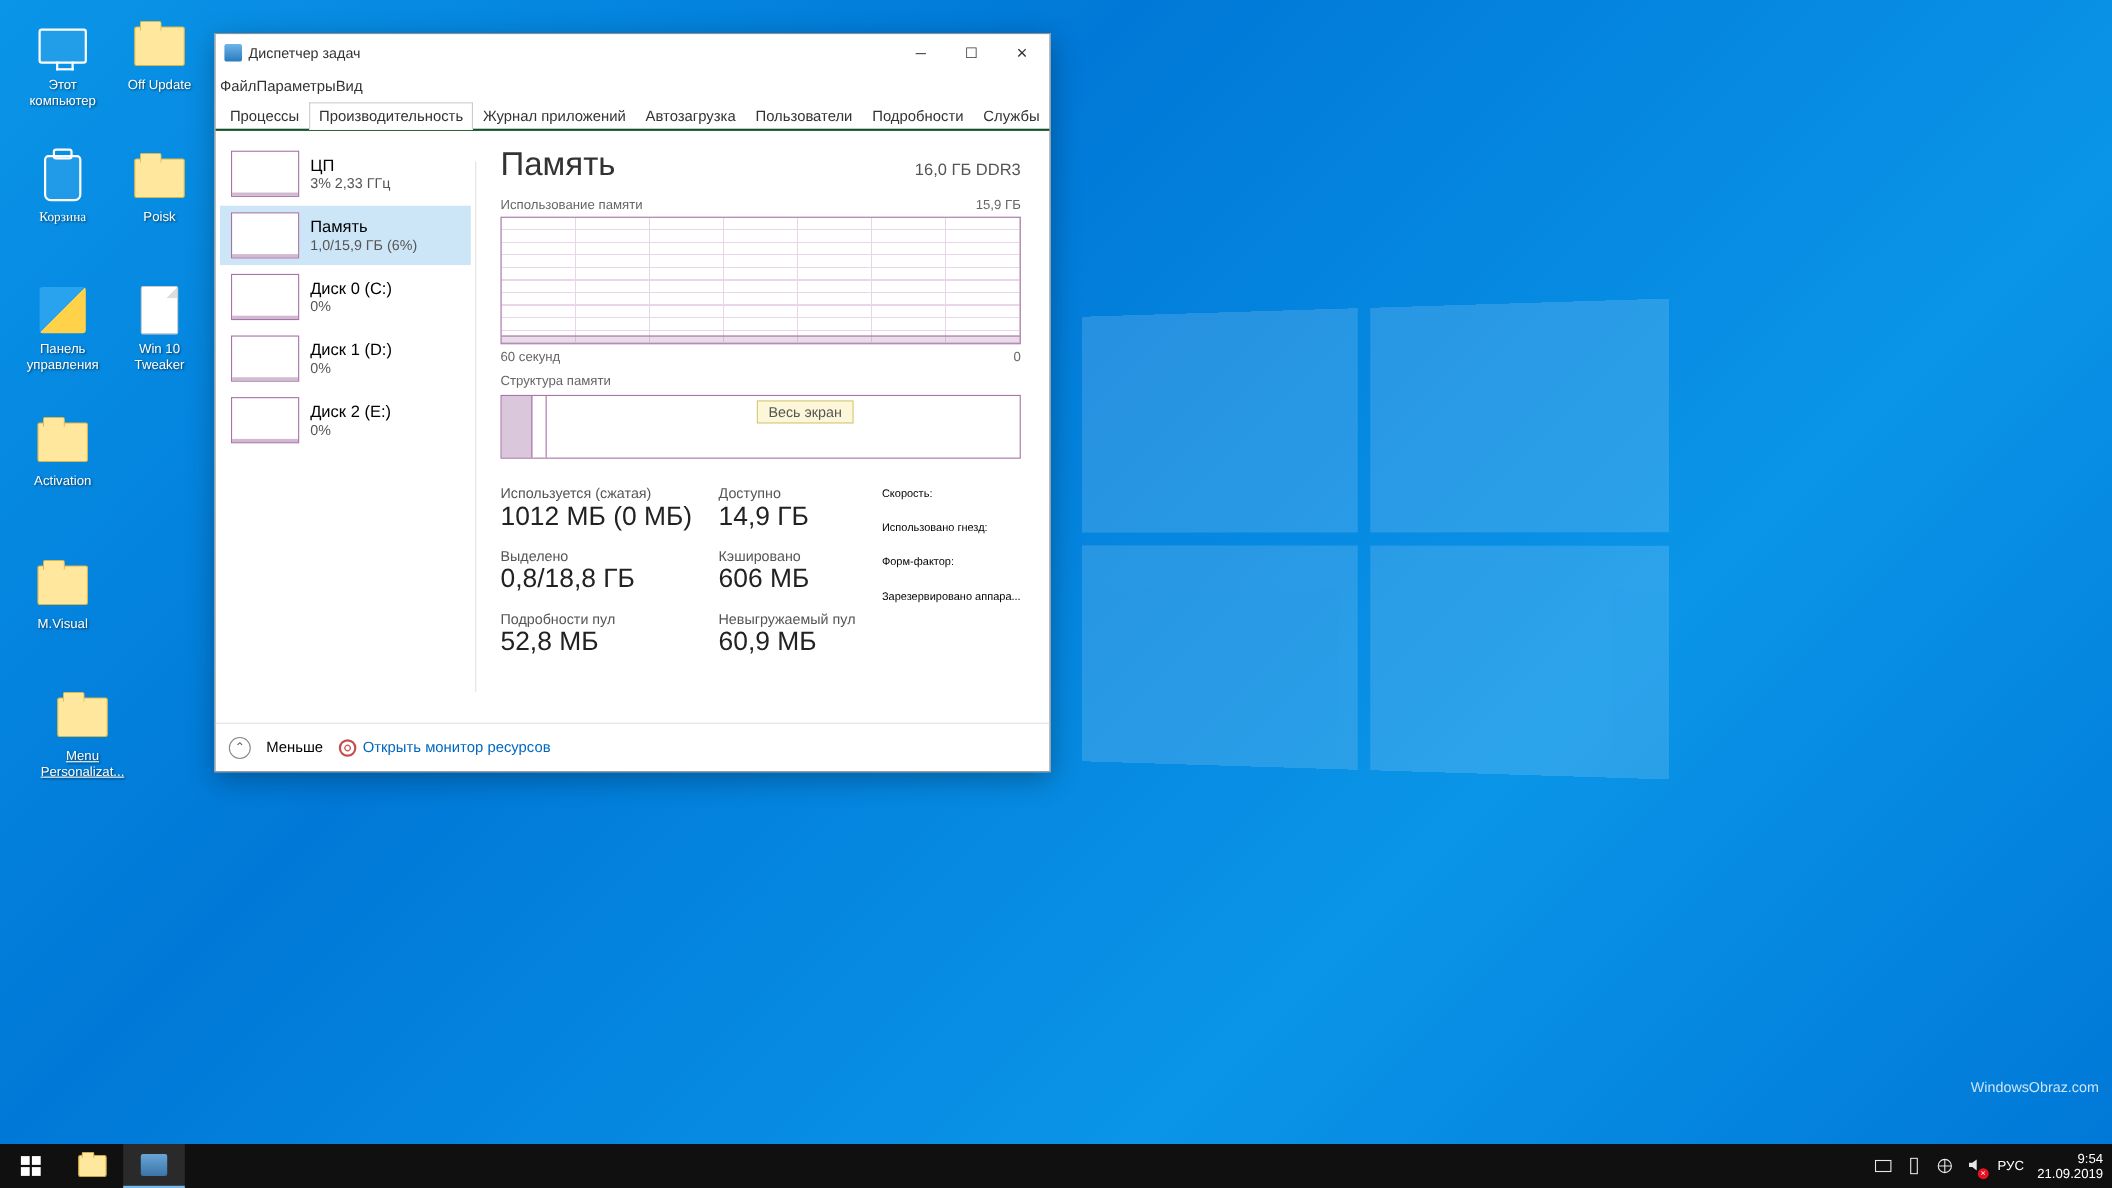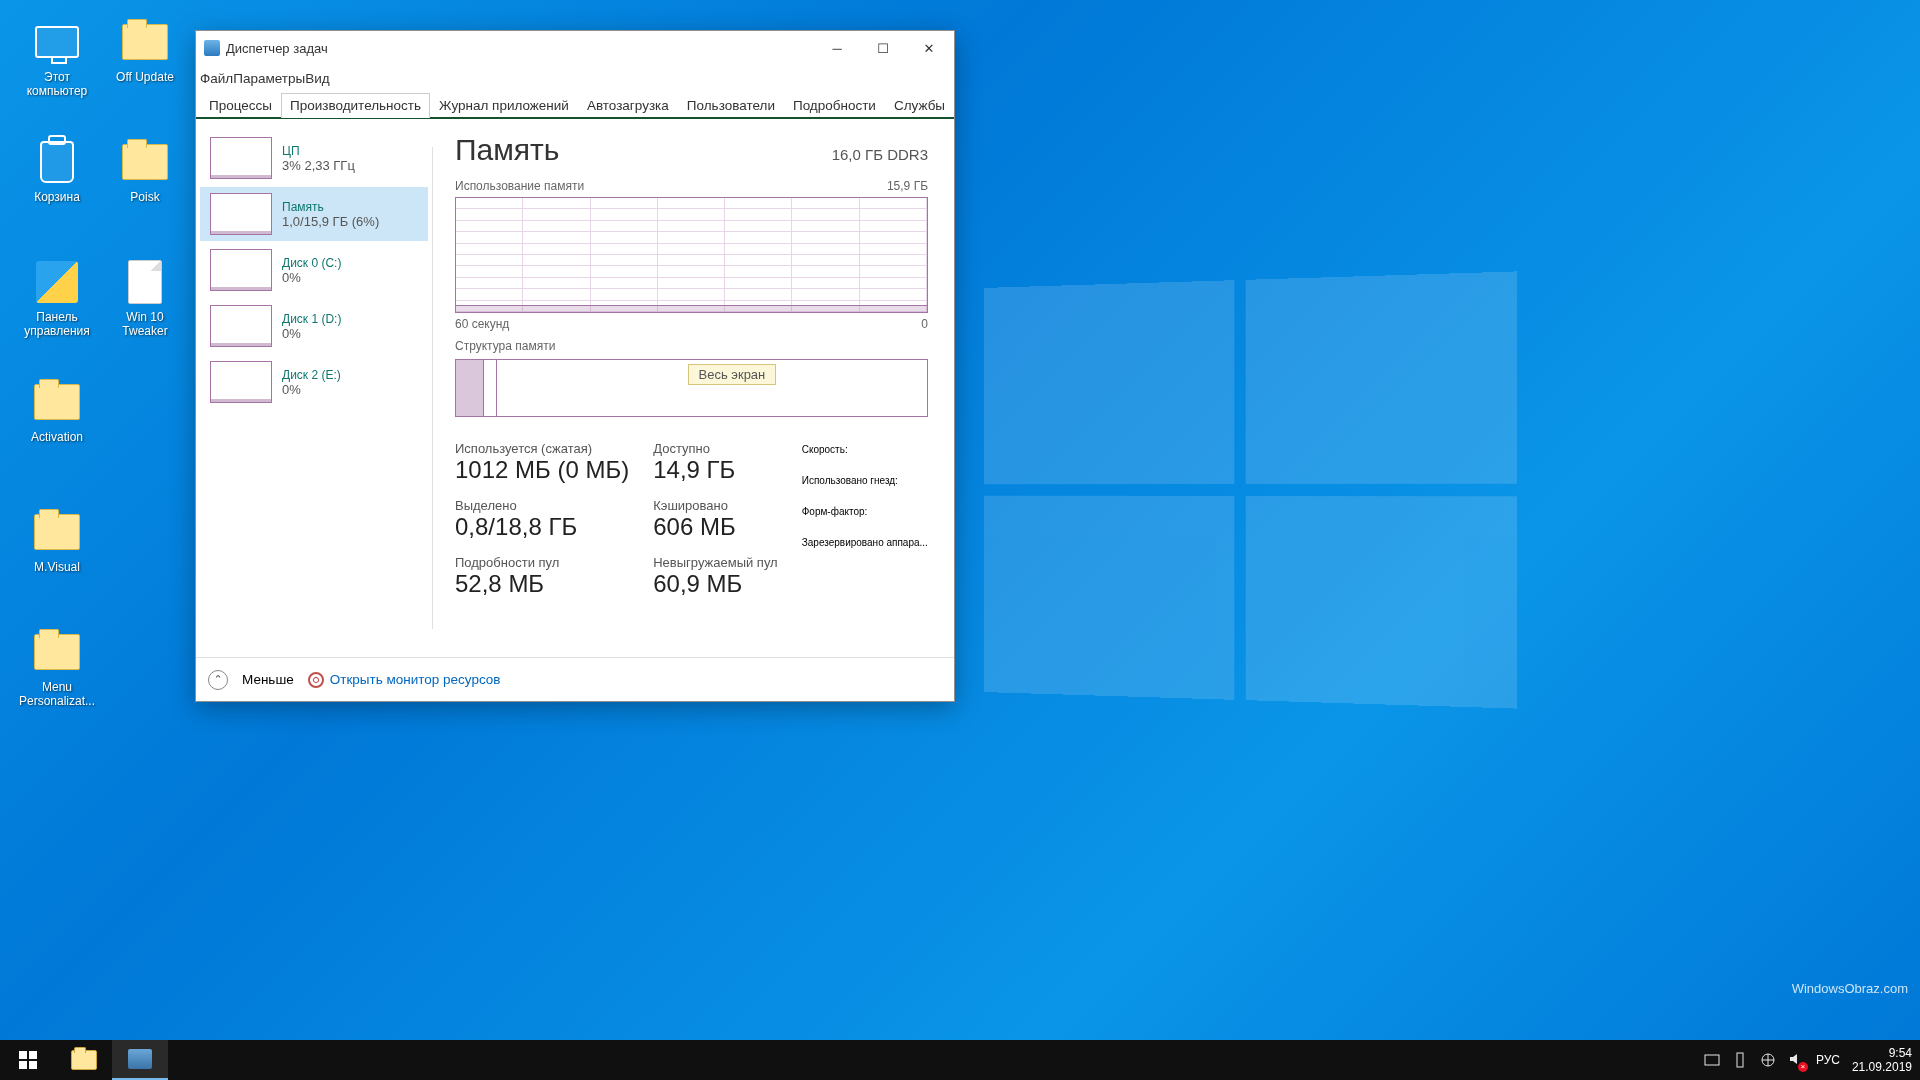--- a/index.html
+++ b/index.html
@@ -45,21 +45,21 @@
   .tabs{display:flex;align-items:flex-end;font-size:13.5px;color:#333;border-bottom:2px solid #14532d;height:28px;padding:0 4px;gap:0;}
   .tab{padding:4px 8px;border:1px solid transparent;border-bottom:none;white-space:nowrap;cursor:default;}
   .tab.active{border:1px solid #ccc;border-bottom:1px solid #fff;background:#fff;position:relative;top:1px;}
   .body{flex:1;display:flex;overflow:hidden;}
   .sidebar{width:236px;padding:10px 0;overflow:auto;}
   .perf-item{display:flex;gap:10px;align-items:center;padding:6px 10px;margin:2px 4px;border-radius:0;cursor:default;}
   .perf-item.selected{background:#cde6f7;}
   .thumb{width:62px;height:42px;border:1px solid #a573a5;background:#fff;position:relative;overflow:hidden;flex-shrink:0;}
   .thumb.mem{border-color:#a573a5;}
   .thumb .bar{position:absolute;bottom:0;left:0;right:0;height:3px;background:#a573a5;opacity:.5;}
-  .perf-item .txt .t{font-size:12px;color:#0f766e;}
+  .perf-item .txt .t{font-size:15px;color:#000000;}
   .perf-item .txt .s{font-size:13px;color:#555;}
   .divider{width:1px;background:#e0e0e0;margin:28px 0;}
   .main{flex:1;padding:14px 26px 8px 22px;display:flex;flex-direction:column;color:#333;}
   .mhead{display:flex;justify-content:space-between;align-items:baseline;}
   .mhead h1{font-size:30px;font-weight:400;}
   .mhead .cap{font-size:15px;color:#555;}
   .chartlabel{display:flex;justify-content:space-between;font-size:12px;color:#666;margin-top:12px;}
   .chartbox{height:116px;border:1px solid #a573a5;margin-top:4px;position:relative;
     background:
       repeating-linear-gradient(to right, transparent 0, transparent calc(100%/7 - 1px), #e8d5e8 calc(100%/7 - 1px), #e8d5e8 calc(100%/7)),
@@ -118,21 +118,21 @@
       <div class="desk-icon" style="left: 100px; top: 18px;">
         <div class="ico">
           <div class="folder-ico"></div>
         </div>
         <div style="white-space: pre-line;">Off Update</div>
       </div>
       <div class="desk-icon" style="left: 12px; top: 138px;">
         <div class="ico">
           <div class="bin-ico"></div>
         </div>
-        <div style="white-space: pre-line;">Корзина</div>
+        <div style="white-space: pre-line; font-family: Liberation Serif, serif;">Корзина</div>
       </div>
       <div class="desk-icon" style="left: 100px; top: 138px;">
         <div class="ico">
           <div class="folder-ico"></div>
         </div>
         <div style="white-space: pre-line;">Poisk</div>
       </div>
       <div class="desk-icon" style="left: 12px; top: 258px;">
         <div class="ico">
           <div class="panel-ico"></div>
@@ -152,21 +152,21 @@
           <div class="folder-ico"></div>
         </div>
         <div style="white-space: pre-line;">Activation</div>
       </div>
       <div class="desk-icon" style="left: 12px; top: 508px;">
         <div class="ico">
           <div class="folder-ico"></div>
         </div>
         <div style="white-space: pre-line;">M.Visual</div>
       </div>
-      <div class="desk-icon" style="left: 12px; top: 628px;">
+      <div class="desk-icon" style="left: 30px; top: 628px; text-decoration: underline;">
         <div class="ico">
           <div class="folder-ico"></div>
         </div>
         <div style="white-space: pre-line;">Menu
 Personalizat...</div>
       </div>
     </div>
 
   <div class="window">
     <div class="titlebar">

